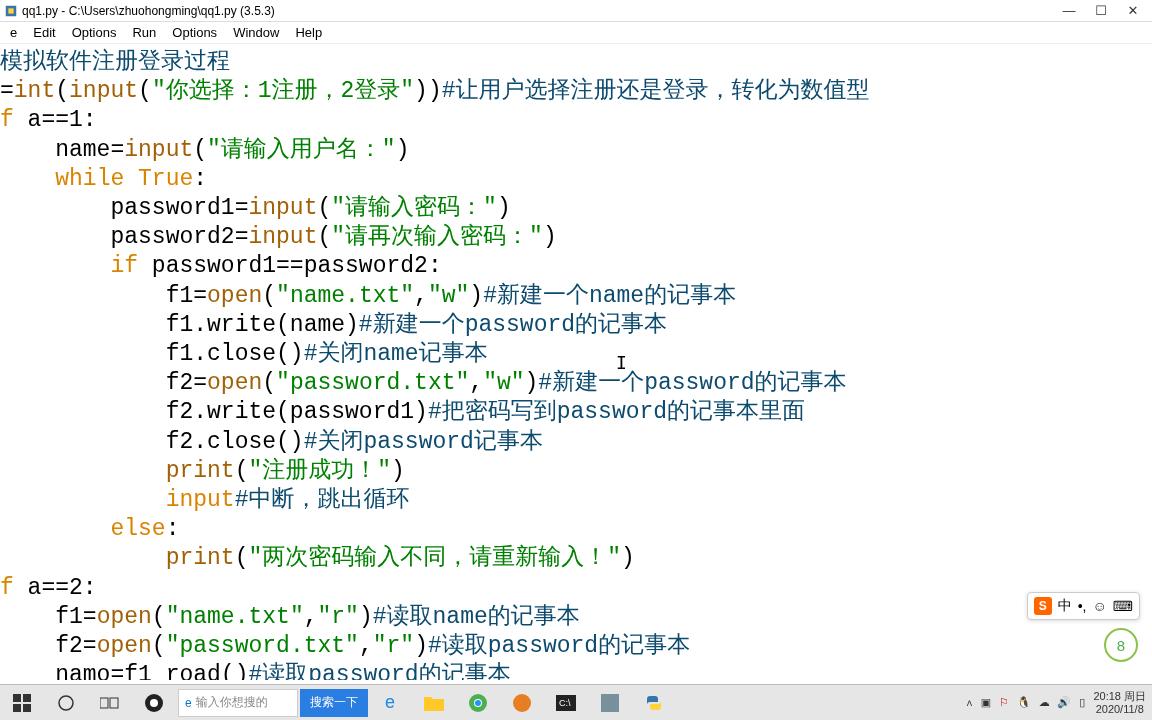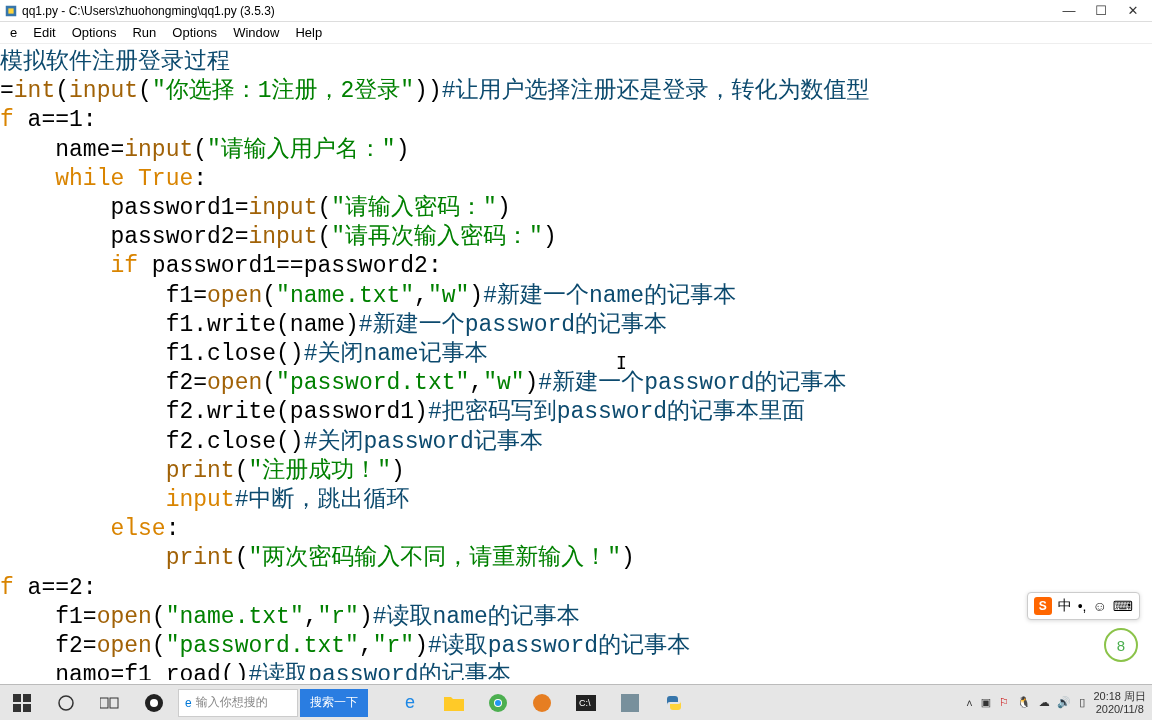--- a/index.html
+++ b/index.html
@@ -18,21 +18,21 @@
 .c-string { color: #008000; }
 .c-op { color: #000; }
 .cursor-beam { position: absolute; left: 616px; top: 352px; font-family: monospace; color: #000; font-size: 18px; }
 .ime-float { position: absolute; right: 12px; top: 592px; background: #fff; border: 1px solid #ccc; border-radius: 4px; padding: 4px 6px; display: flex; gap: 6px; align-items: center; box-shadow: 0 1px 4px rgba(0,0,0,0.15); font-size: 14px; }
 .ime-float .s-icon { width: 18px; height: 18px; background: #f60; color: #fff; border-radius: 3px; display: flex; align-items: center; justify-content: center; font-weight: bold; font-size: 12px; }
 .ime-circle { position: absolute; right: 14px; top: 628px; width: 34px; height: 34px; border: 2px solid #8bc34a; border-radius: 50%; display: flex; align-items: center; justify-content: center; color: #4caf50; font-size: 15px; background: #fff; }
 .taskbar { position: absolute; bottom: 0; left: 0; right: 0; height: 36px; background: #e6e6e6; border-top: 1px solid #bbb; display: flex; align-items: center; }
 .taskbar .tleft { display: flex; align-items: center; height: 100%; }
 .taskbar .tbtn { width: 44px; height: 100%; display: flex; align-items: center; justify-content: center; }
 .taskbar .search { height: 28px; width: 120px; background: #fff; border: 1px solid #ccc; display: flex; align-items: center; padding: 0 6px; font-size: 12px; color: #888; margin: 0 2px; }
-.taskbar .search-btn { height: 28px; padding: 0 10px; background: #2a7de1; color: #fff; font-size: 12px; display: flex; align-items: center; margin-right: 20px; }
+.taskbar .search-btn { height: 28px; padding: 0 10px; background: #2a7de1; color: #fff; font-size: 12px; display: flex; align-items: center; margin-right: 0; }
 .taskbar .app { width: 44px; height: 100%; display: flex; align-items: center; justify-content: center; font-size: 18px; }
 .taskbar .tright { margin-left: auto; display: flex; align-items: center; height: 100%; gap: 8px; padding-right: 6px; font-size: 11px; color: #333; }
 .taskbar .clock { text-align: center; line-height: 1.1; font-size: 11px; }
 .ie { color: #1e88e5; }
 .chrome { color: #ea4335; }
 .orange { color: #e67e22; }
 .term { color: #222; }
 .python { color: #3776ab; }
 svg { display: block; }
 </style>

